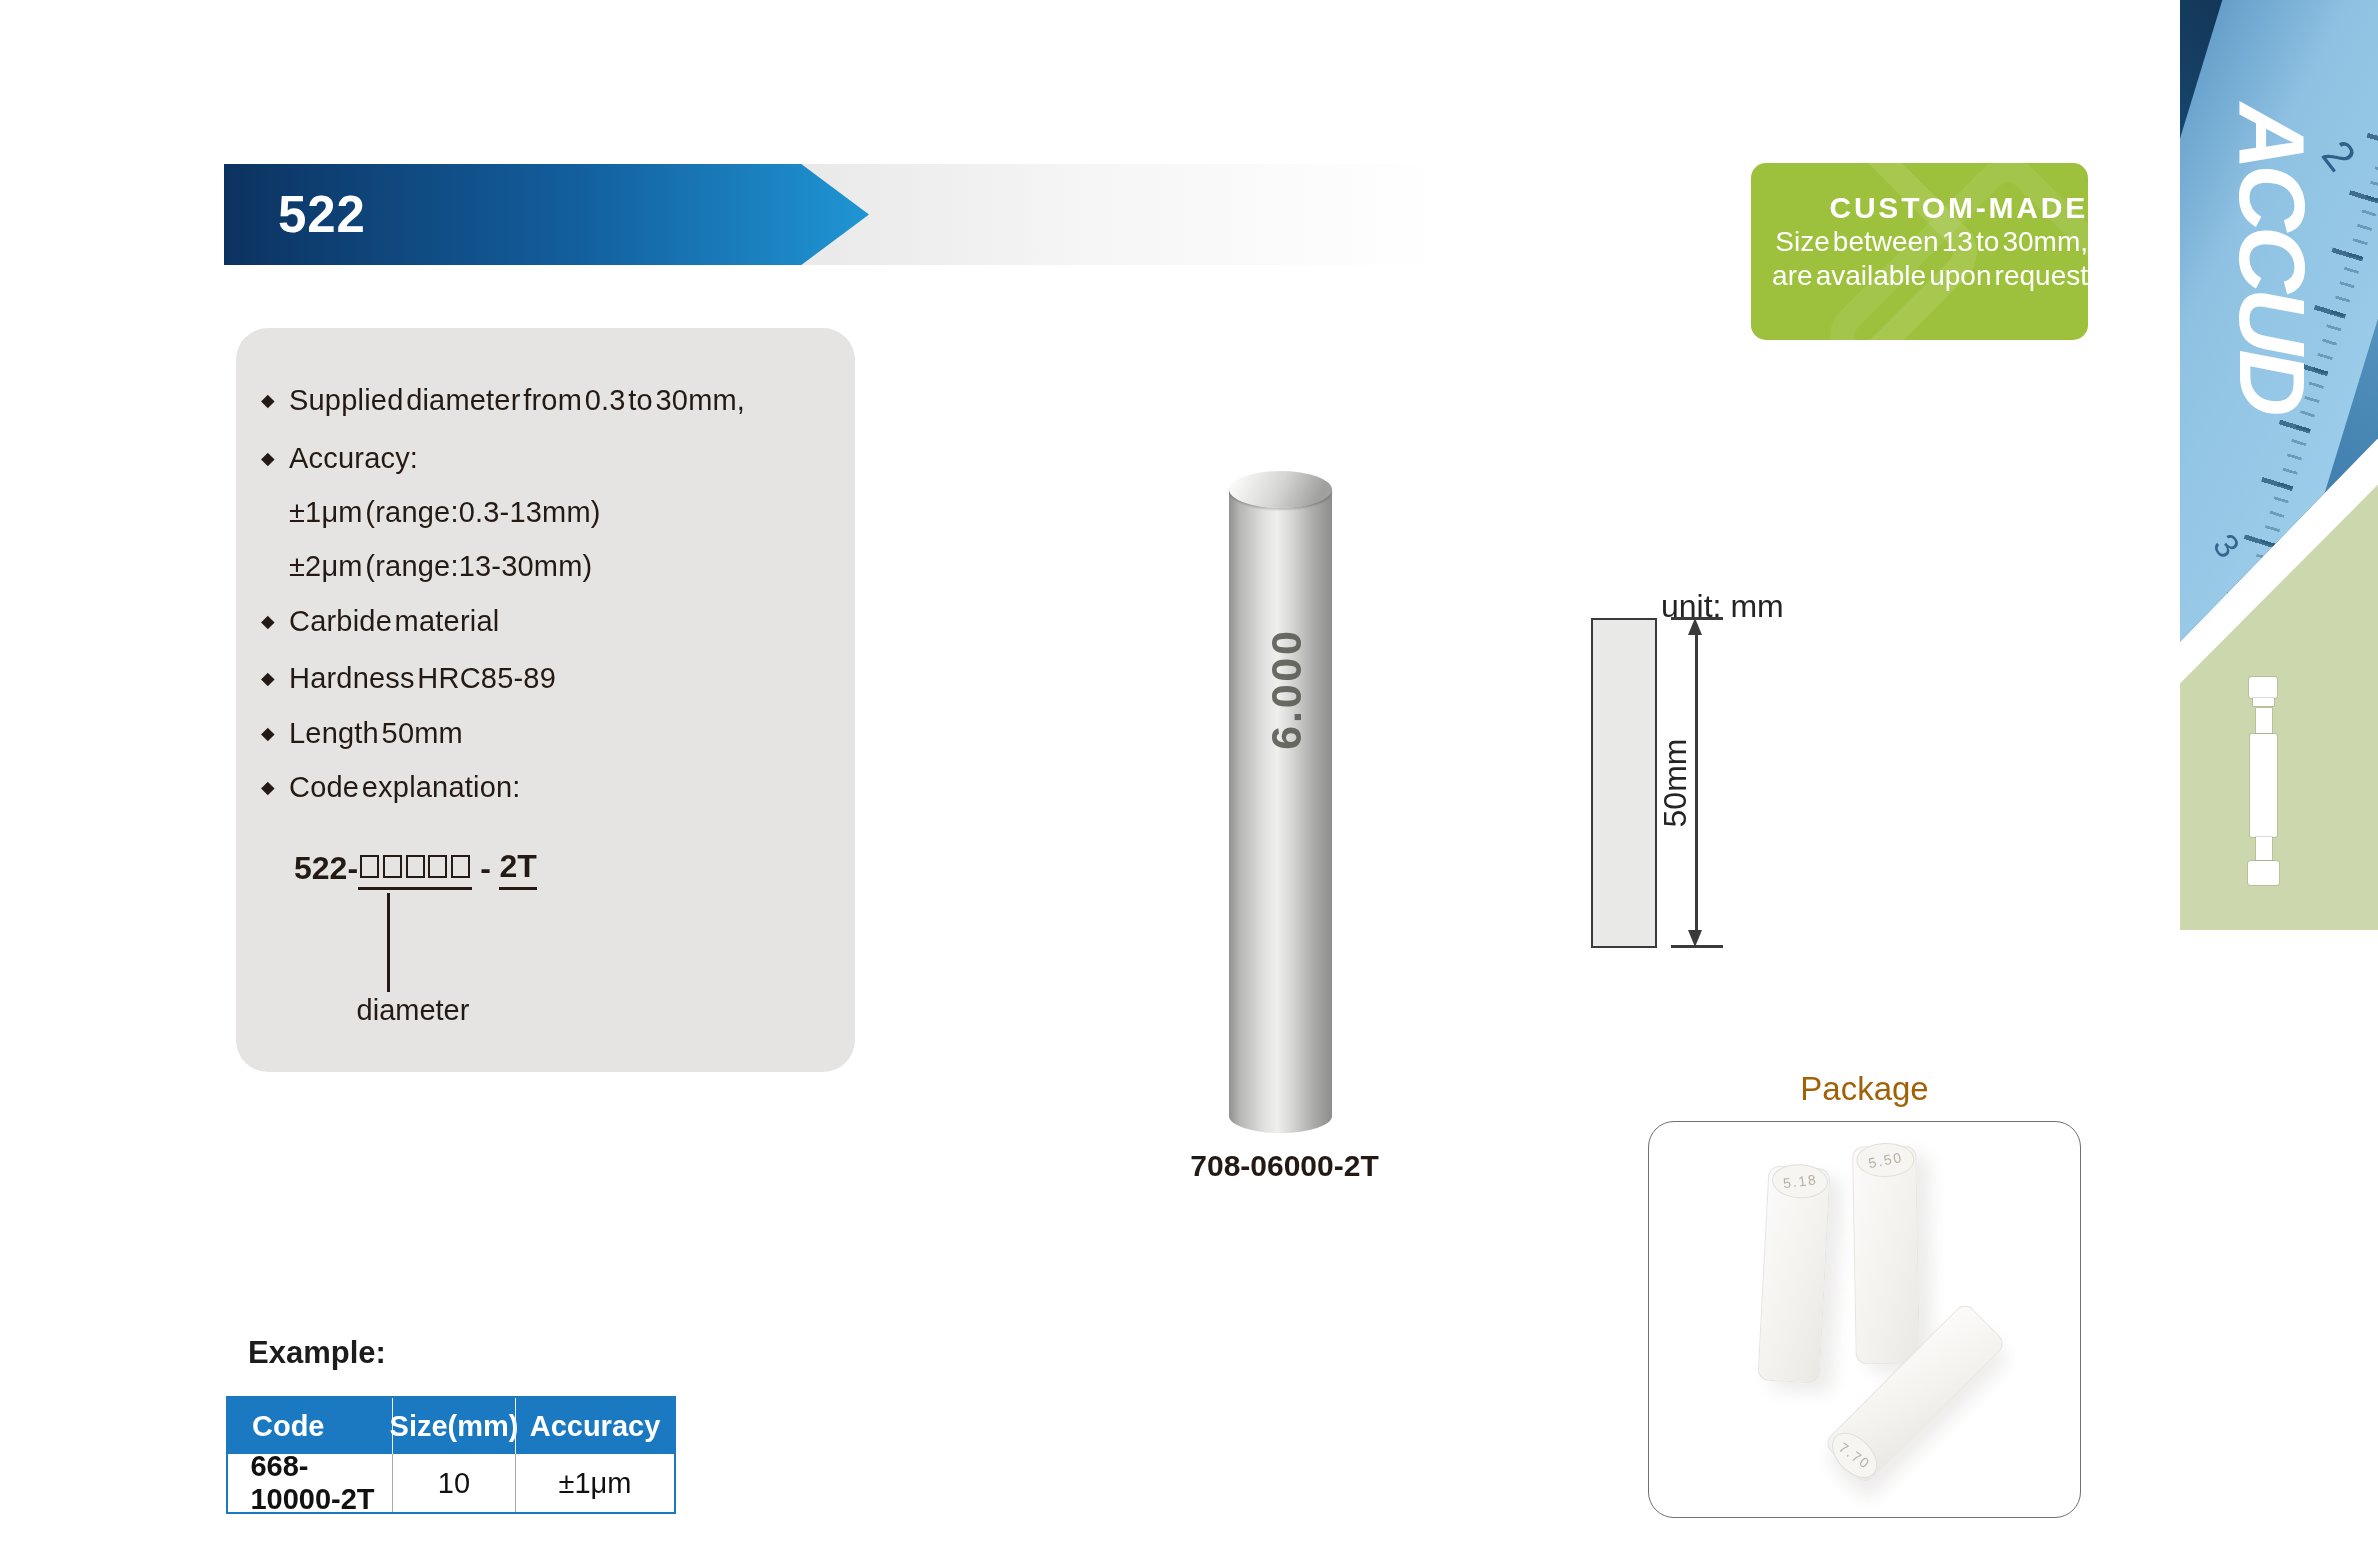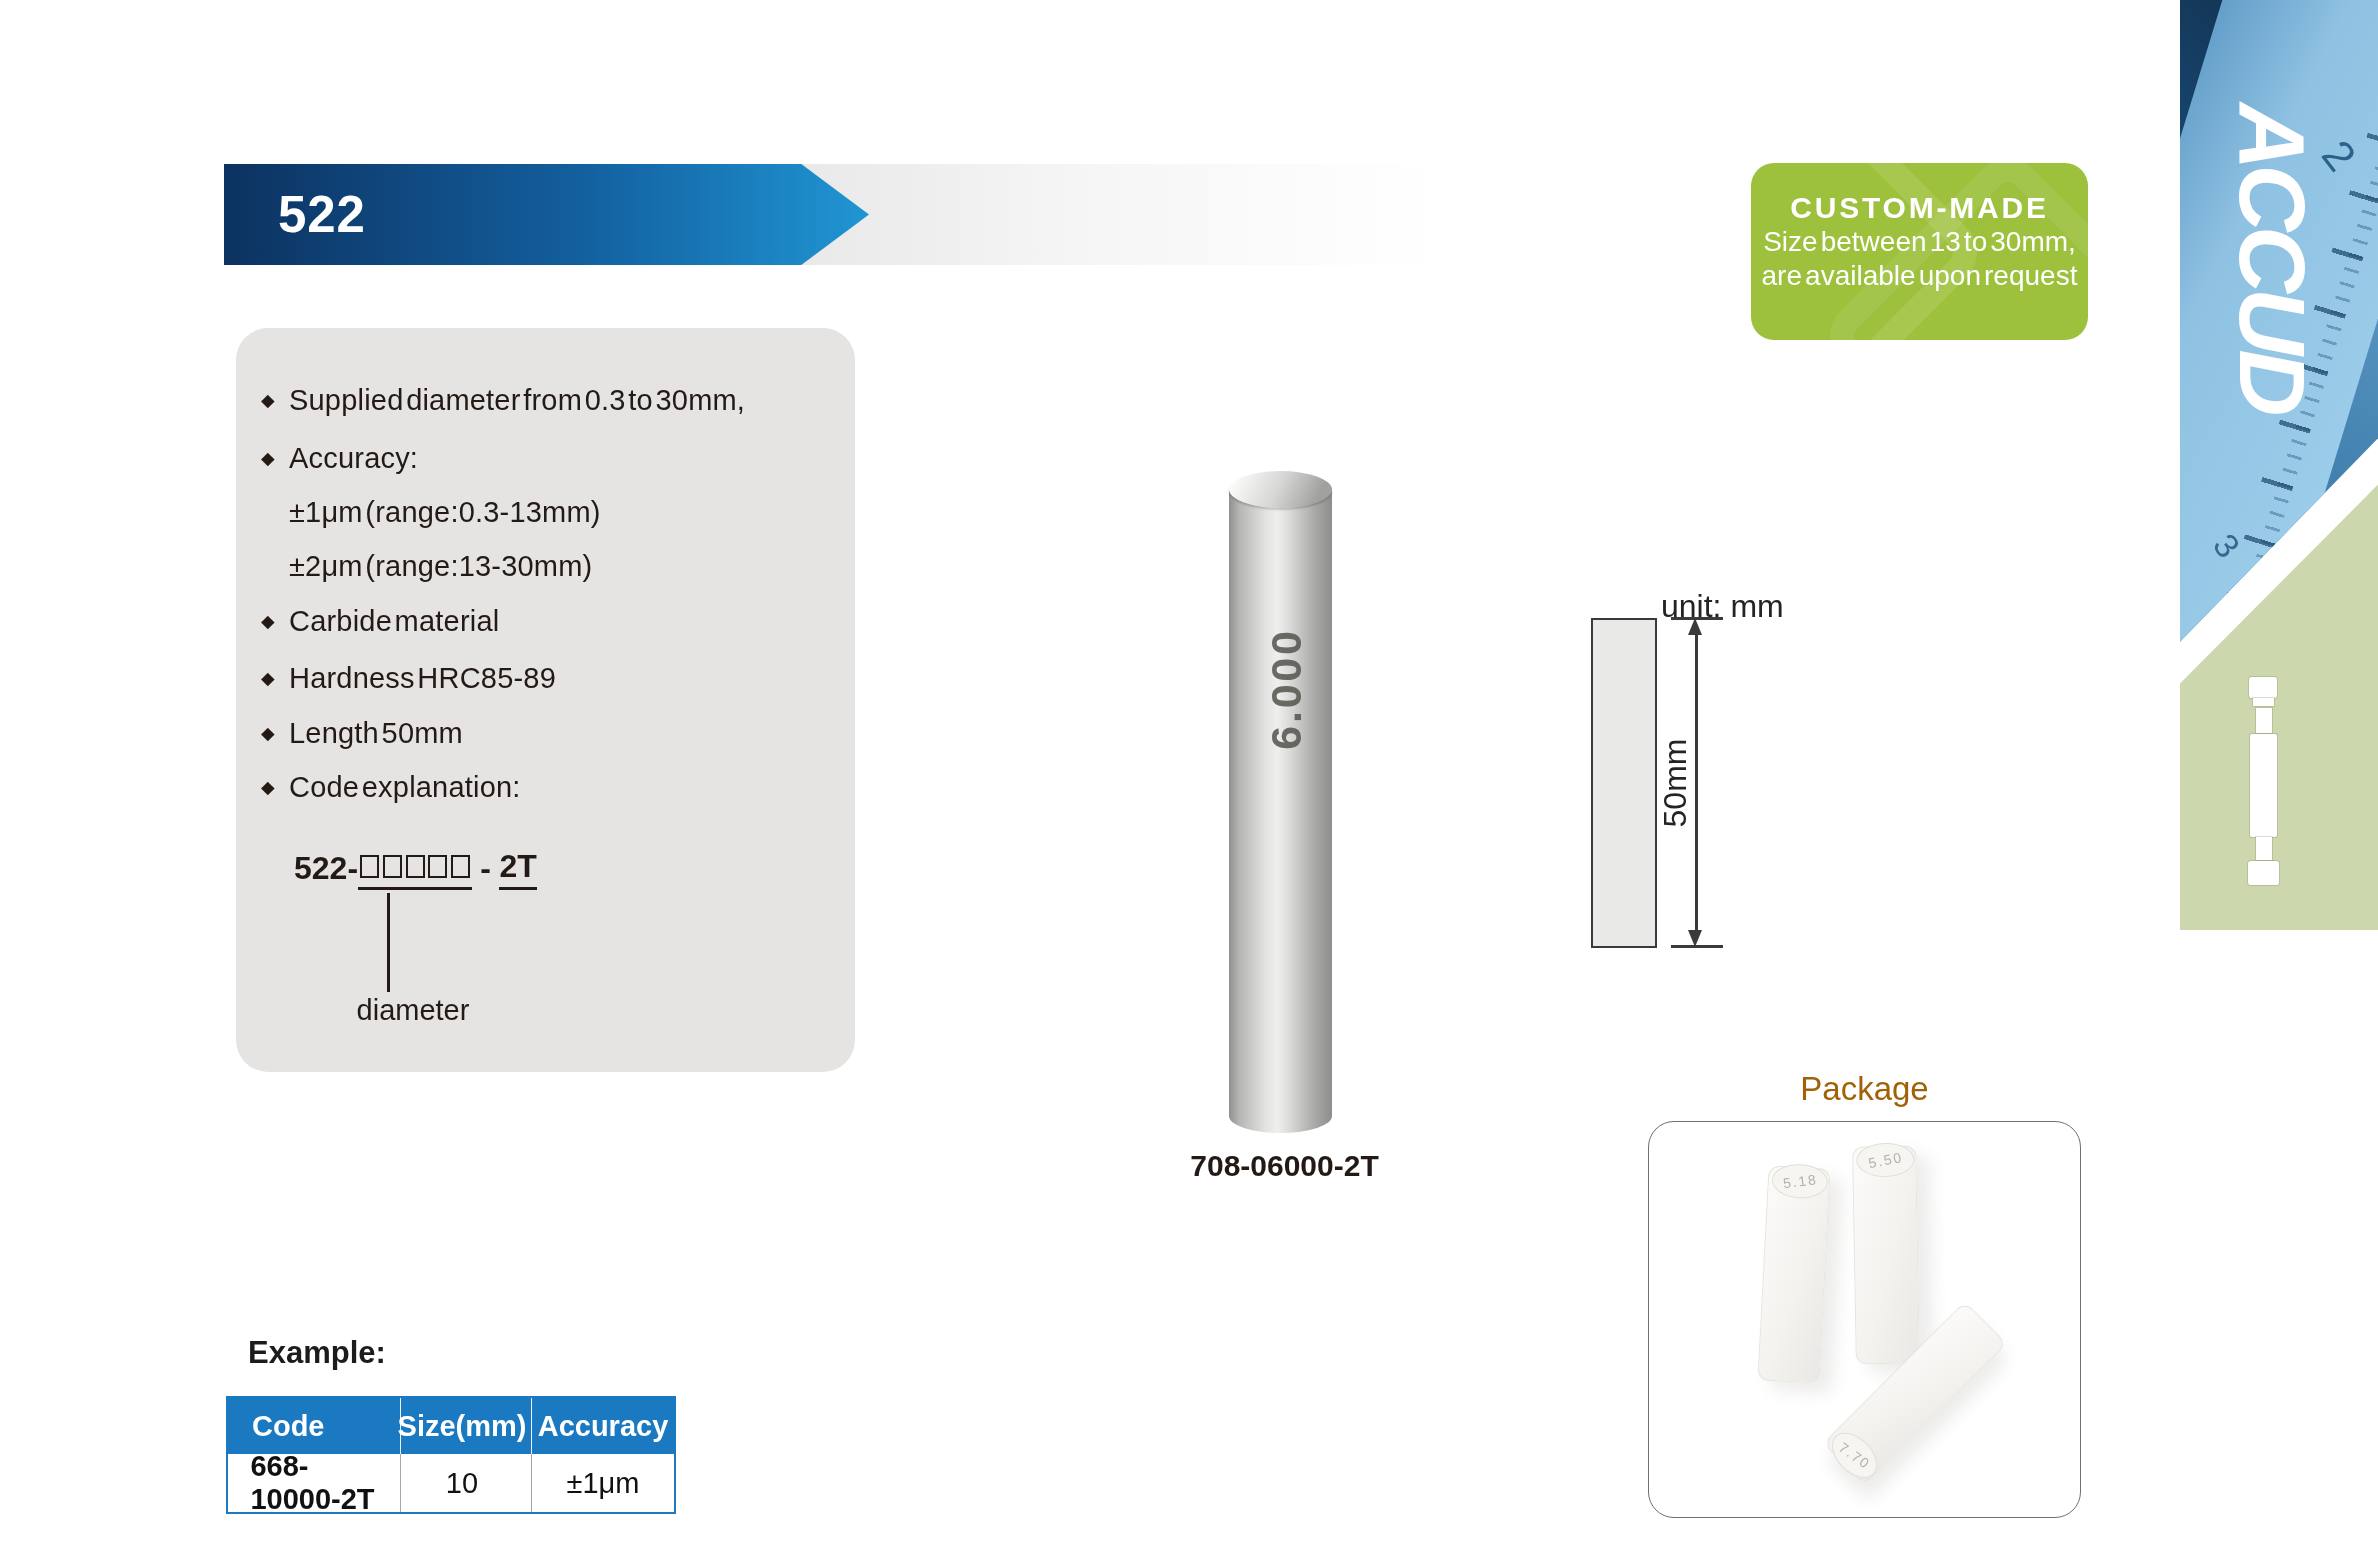--- a/index.html
+++ b/index.html
@@ -11,22 +11,22 @@
         background:linear-gradient(90deg,#d7d7d7 0%,#e6e6e6 42%,#f6f6f6 72%,#ffffff 100%);}
   .arrow{position:absolute;left:224px;top:164px;width:645px;height:101px;
          clip-path:polygon(0 0,89.5% 0,100% 50%,89.5% 100%,0 100%);
          background:linear-gradient(90deg,#0c3260 0%,#135f9e 55%,#2095d3 100%);}
   .code522{position:absolute;left:278px;top:164px;height:101px;display:flex;align-items:center;
            font-size:51px;font-weight:bold;color:#fff;letter-spacing:0.9px;}
   .pagetitle{position:absolute;left:943px;top:164px;height:101px;display:flex;align-items:center;
              font-size:54px;font-weight:bold;color:#241a15;letter-spacing:0.9px;}
 
   
-  .badge{position:absolute;left:1751px;top:163px;width:337px;height:177px;border-radius:23px;
-         background:#9dc13c;overflow:hidden;color:#fff;text-align:center;}
+  .badge{position:absolute;left:1751px;top:163px;width:337px;height:177px;border-radius:15px;
+         background:#9dc13c;overflow:hidden;color:#fff;text-align:right;}
   .badge::before{content:"";position:absolute;left:-65px;top:-37px;width:205px;height:205px;
          border:24px solid rgba(255,255,255,.10);border-radius:35px;transform:rotate(45deg);}
   .badge::after{content:"";position:absolute;right:-56px;top:37px;width:224px;height:224px;
          border:24px solid rgba(255,255,255,.08);border-radius:35px;transform:rotate(45deg);}
   .badge-title{position:relative;margin-top:28px;font-size:30px;font-weight:bold;letter-spacing:2.8px;z-index:1;}
   .badge-line{position:relative;font-size:28px;line-height:34px;word-spacing:-4.7px;z-index:1;}
   .badge-line:first-of-type{margin-top:7.5px;}
 
   
   .features{position:absolute;left:236px;top:328px;width:619px;height:744px;background:#e5e4e2;border-radius:32px;}
@@ -81,21 +81,21 @@
         background:#f7f5f2;border:0.9px solid #e2dfda;display:flex;align-items:center;justify-content:center;}
   .case .top span{font-size:14px;color:#b9b1a5;letter-spacing:1.9px;transform:rotate(-10deg);}
   .case1{left:114px;top:45px;width:60px;height:213px;transform:rotate(3deg);}
   .case2{left:205px;top:24px;width:62px;height:216px;transform:rotate(-1deg);}
   .case3{left:236px;top:171px;width:58px;height:199px;transform:rotate(45deg);}
   .case3 .top{top:auto;bottom:-3.7px;}
 
   
   .ex-head{position:absolute;left:248px;top:1335px;font-size:31px;font-weight:bold;color:#1c1c1c;}
   .ex-table{position:absolute;left:226px;top:1396px;width:446px;border:2.8px solid #1a79c0;background:#fff;}
-  .tr{display:flex;width:100%;gap:8px;}
+  .tr{display:flex;width:100%;}
   .tr-h{background:#1a79c0;color:#fff;font-weight:bold;height:56px;}
   .tr-b{background:#fff;color:#111;height:58px;}
   .td{display:flex;align-items:center;justify-content:center;font-size:29px;box-sizing:border-box;}
   .td.c1{width:164px;justify-content:flex-start;padding-left:24px;}
   .td.c2{width:123px;}
   .td.c3{flex:1;}
   .tr-h .c2,.tr-h .c3{border-left:1.9px solid #ef f2f5;}
   .tr-h .c2,.tr-h .c3{border-left:1.9px solid #eef2f6;}
   .tr-b .c2,.tr-b .c3{border-left:1.9px solid #a8a8a8;}
   .tr-b .c1{font-weight:bold;padding-left:22.4px;}

